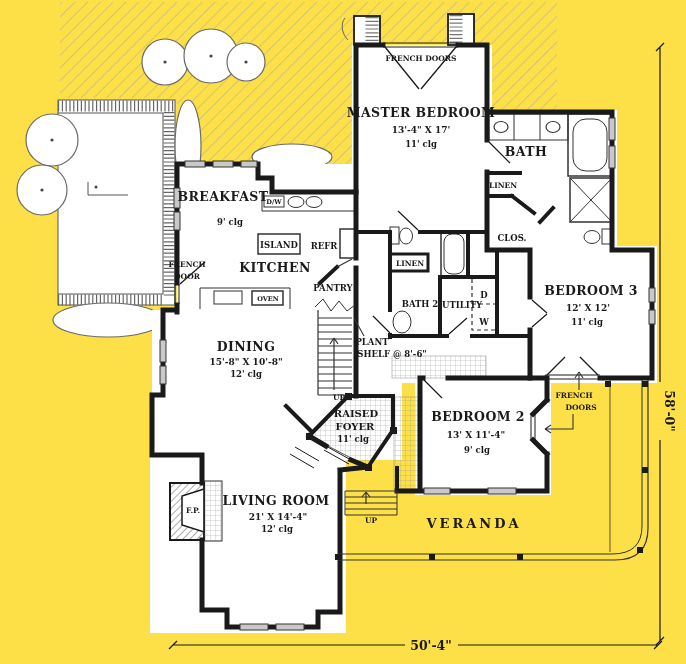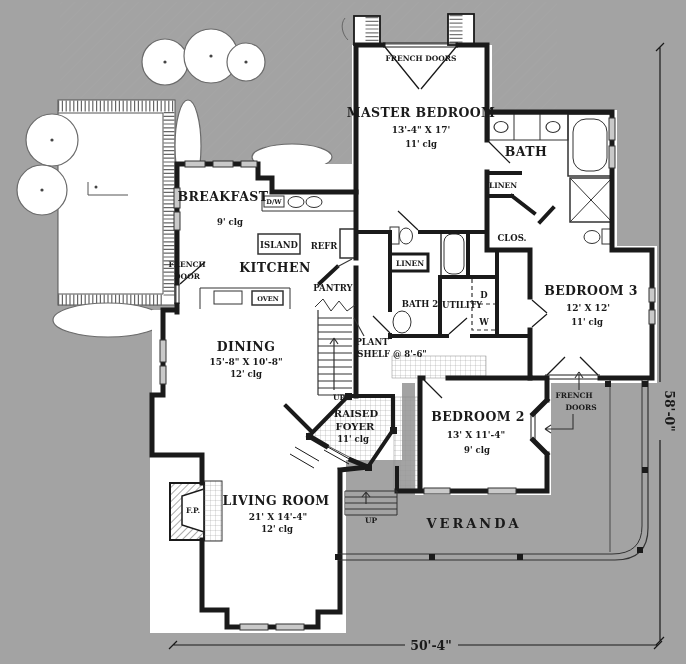--- a/index.html
+++ b/index.html
@@ -1,16 +1,16 @@
 <!DOCTYPE html>
 <html><head>
 <meta charset="utf-8">
 <style>
   html,body{margin:0;padding:0;background:#fff;}
-  #stage{position:relative;width:686px;height:664px;background:#a3a3a3;overflow:hidden;
+  #stage{position:relative;width:686px;height:664px;background:#fde047;overflow:hidden;
          font-family:"DejaVu Serif", serif;}
   svg{display:block;}
   text{font-family:"DejaVu Serif", serif;font-weight:bold;fill:#1a1a1a;text-anchor:middle;}
   .t-room{font-size:12.5px;letter-spacing:.4px;}
   .t-size{font-size:9px;}
   .t-clg{font-size:8.5px;}
   .t-med{font-size:8.5px;}
   .t-small{font-size:7.5px;}
   .t-tiny{font-size:6.5px;}
   .t-foyer{font-size:10px;}

